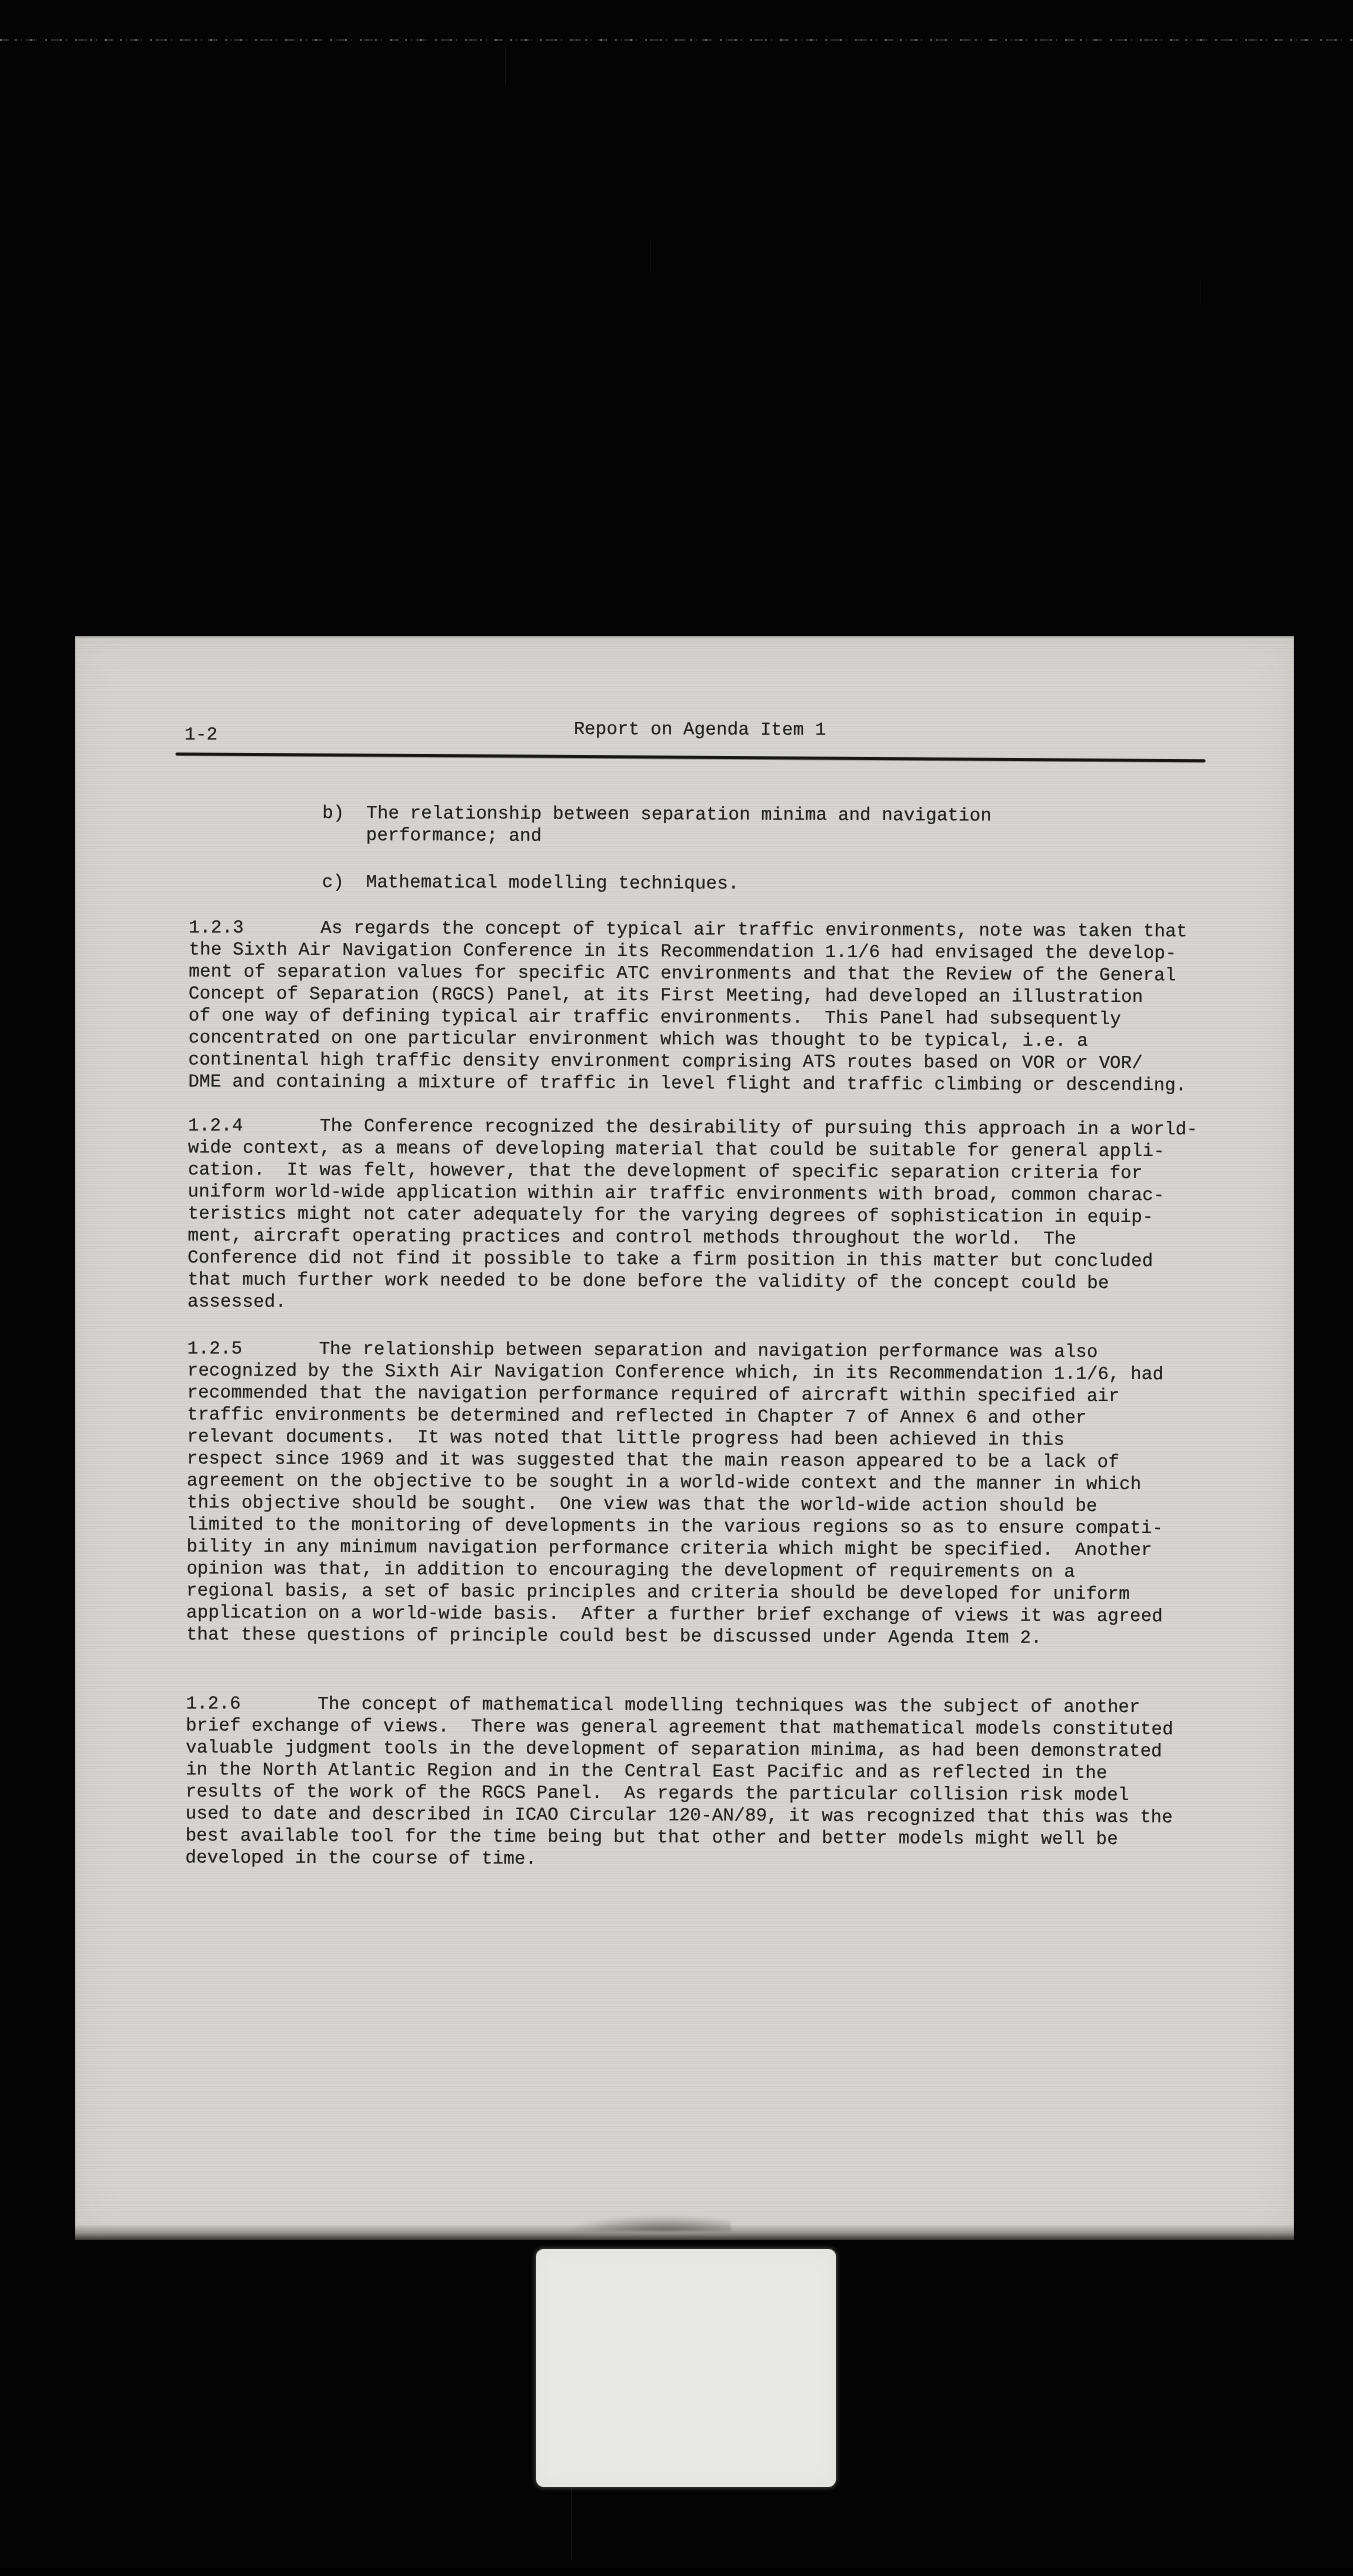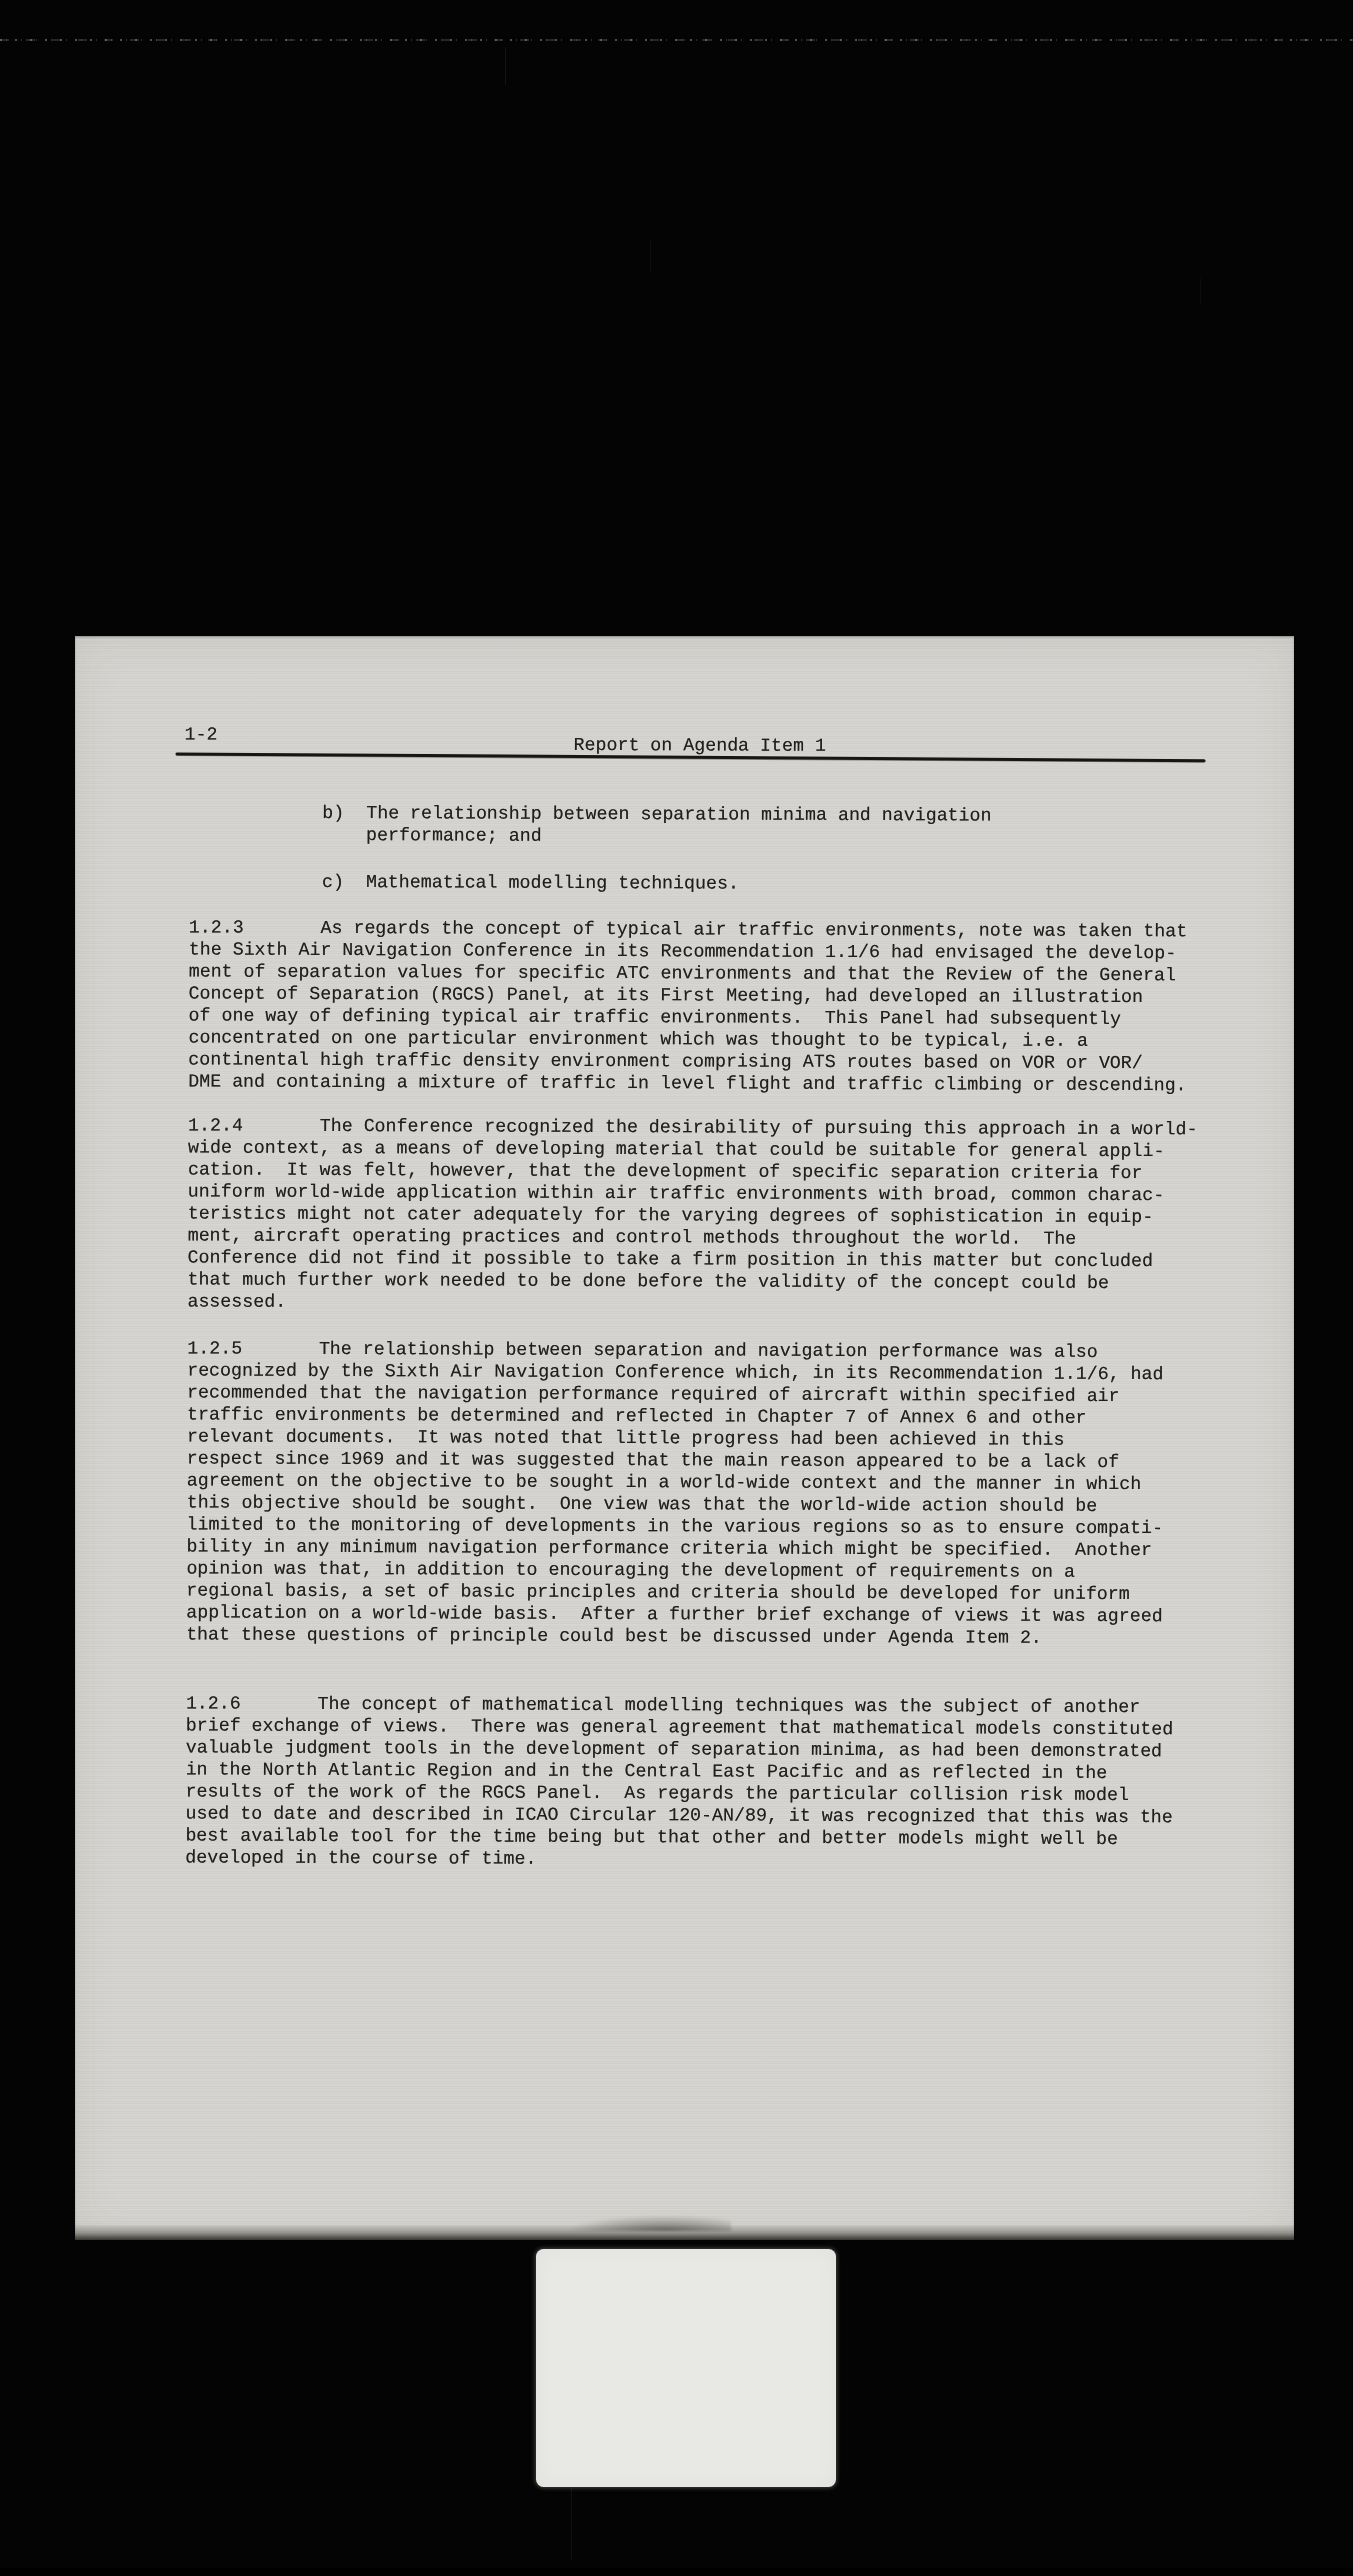--- a/index.html
+++ b/index.html
@@ -70,21 +70,21 @@
     position: absolute; inset: 0;
     transform: rotate(0.22deg);
     transform-origin: 0 0;
     color: var(--ink, #1f1f1e);
     font-size: 18.3px;
     line-height: 22px;
     text-shadow: 0 0 0.6px rgba(25,25,25,0.55);
   }
 
   .page-label  { position: absolute; left: 110px; top: 87px; white-space: pre; }
-  .page-title  { position: absolute; left: 499px; top: 96px; white-space: pre; }
+  .page-title  { position: absolute; left: 499px; top: 80px; white-space: pre; }
   .header-rule {
     position: absolute; left: 101px; top: 116px;
     width: 1030px; height: 3.2px;
     background: #161614;
     border-radius: 1.9px;
     transform: rotate(0.16deg);
     transform-origin: 0 50%;
     box-shadow: 0 0.6px 0.6px rgba(30,30,28,0.4);
   }
 

